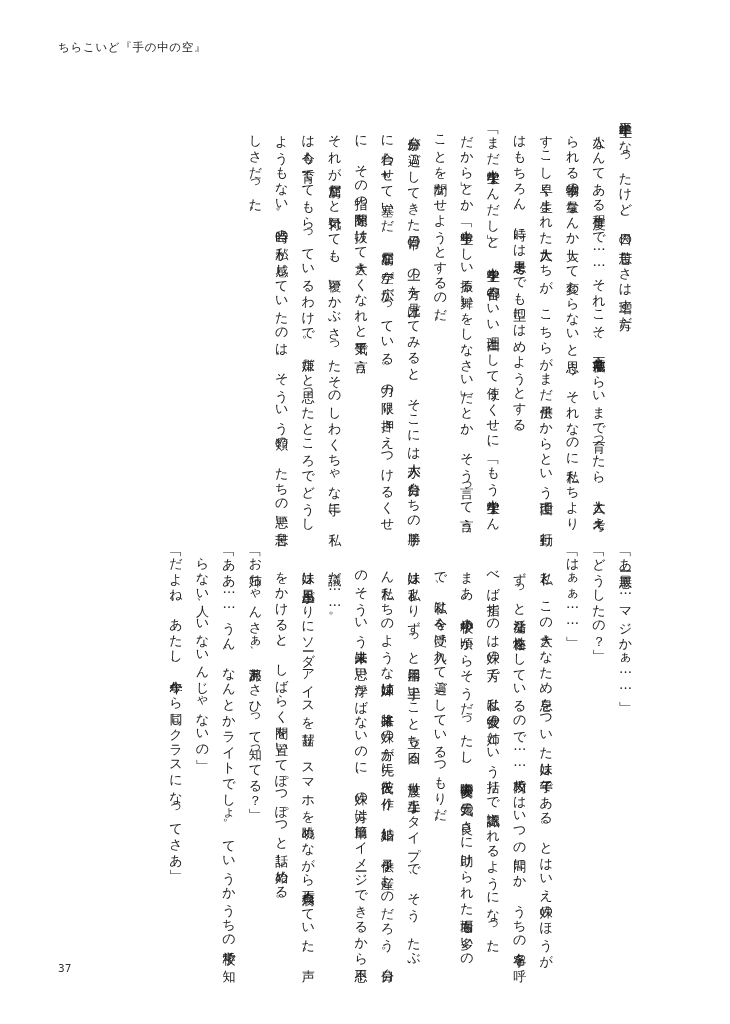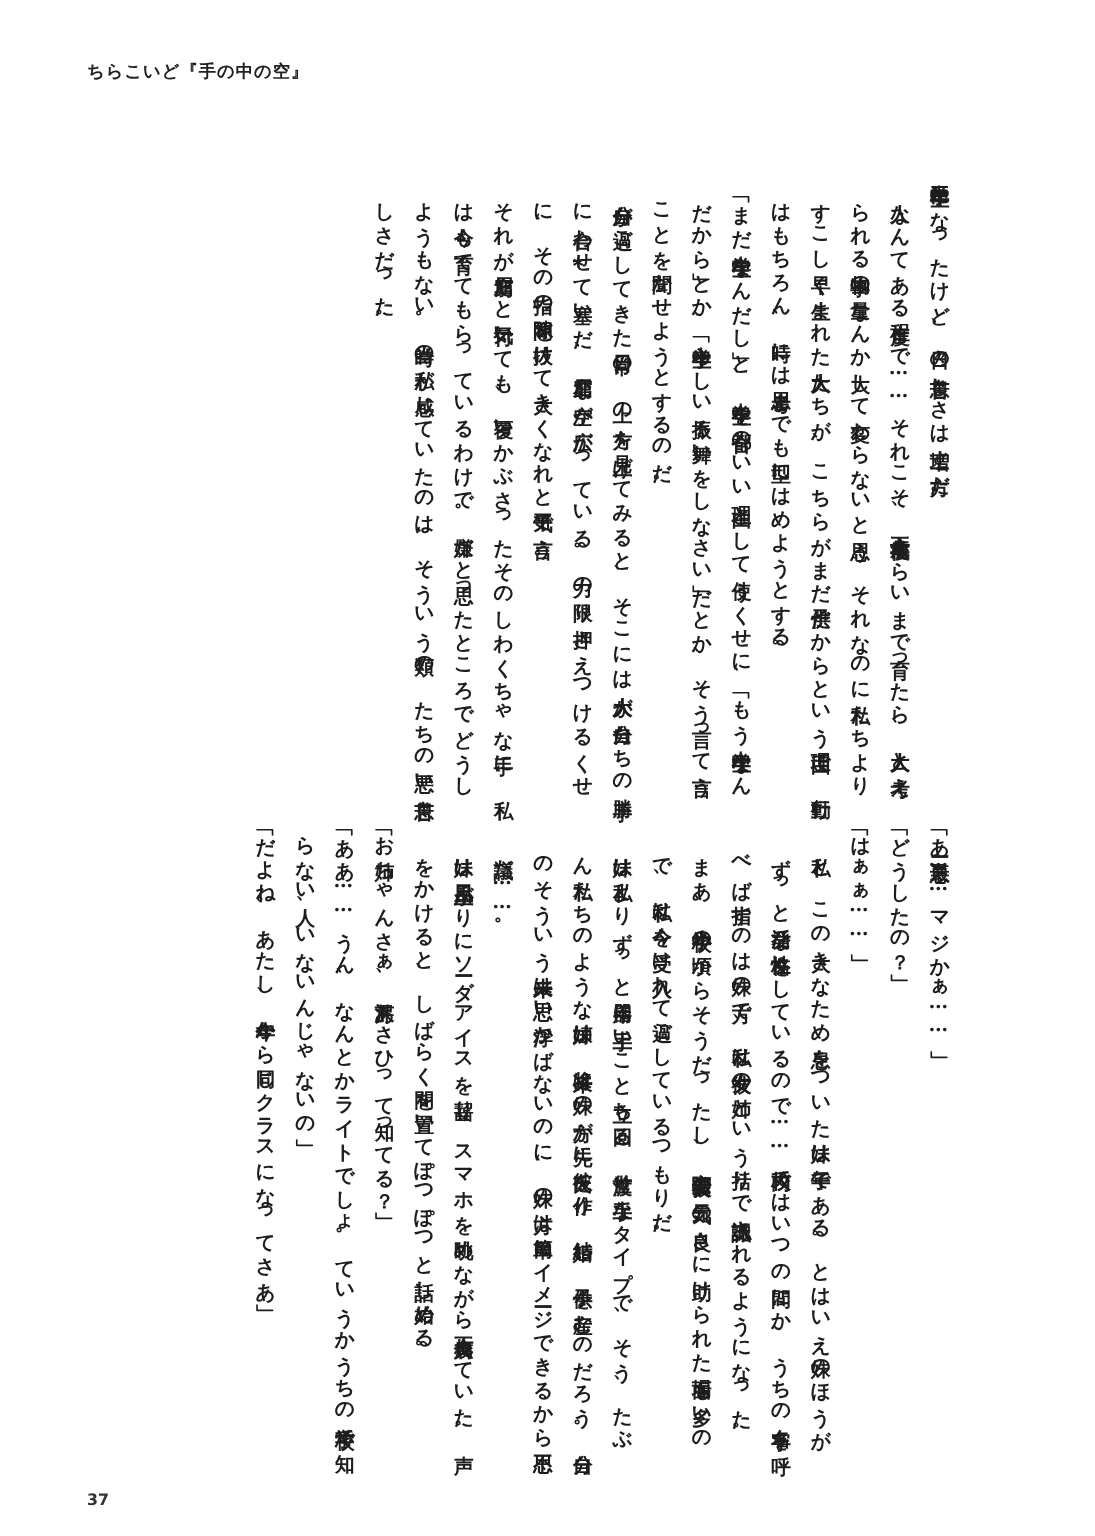--- a/index.html
+++ b/index.html
@@ -15,21 +15,20 @@
     font-family: "DejaVu Serif", "Liberation Serif", serif;
     color: #1a1a1a;
   }
 
   .page {
     position: absolute;
     left: 0;
     top: 0;
     width: 730px;
     height: 868px;
-    font-weight: bold;
   }
 
   
   .running-header {
     position: absolute;
     left: 58px;
     top: 40px;
     font-size: 11.5px;
     letter-spacing: 0.06em;
     color: #222;
@@ -37,21 +36,20 @@
   }
 
   
   .folio {
     position: absolute;
     left: 58px;
     top: 962px;
     font-size: 10.5px;
     color: #333;
     font-family: "DejaVu Sans", "Liberation Sans", sans-serif;
-    margin-top: 32px;
   }
 
   
   .vtext-block {
     position: absolute;
     writing-mode: vertical-rl;
     -webkit-writing-mode: vertical-rl;
     text-orientation: upright;
     font-size: 13.1px;
     line-height: 2.02;

